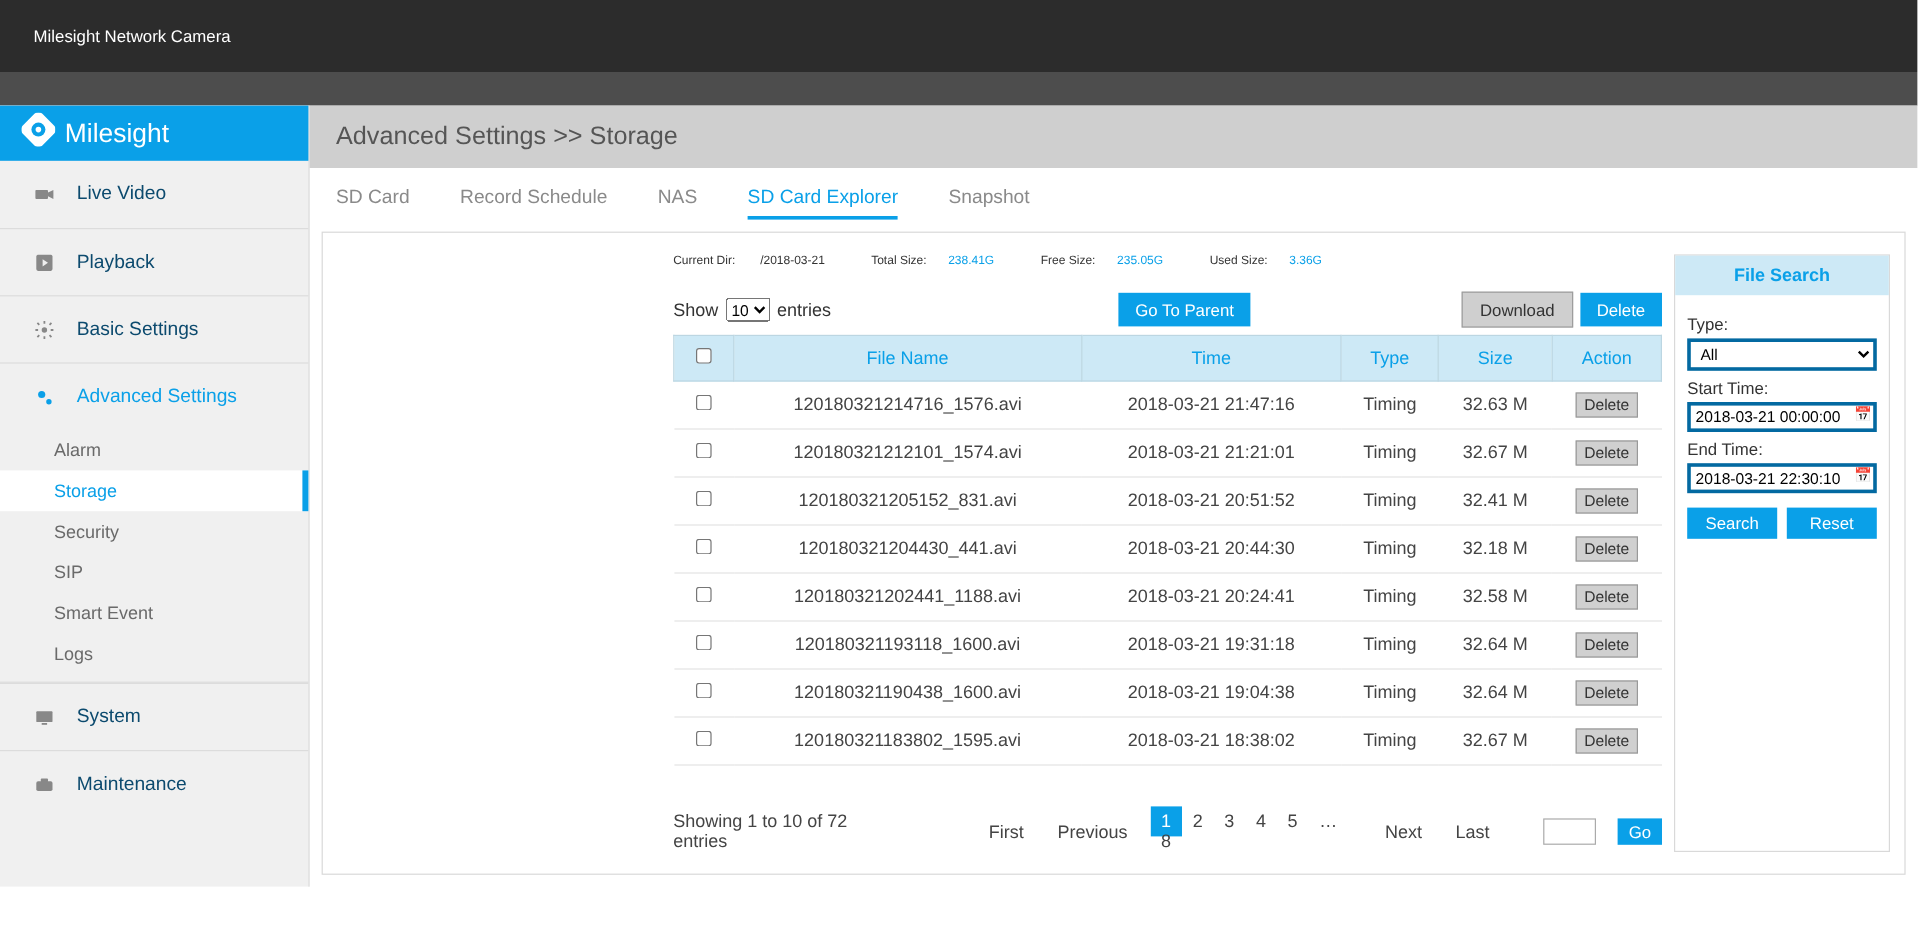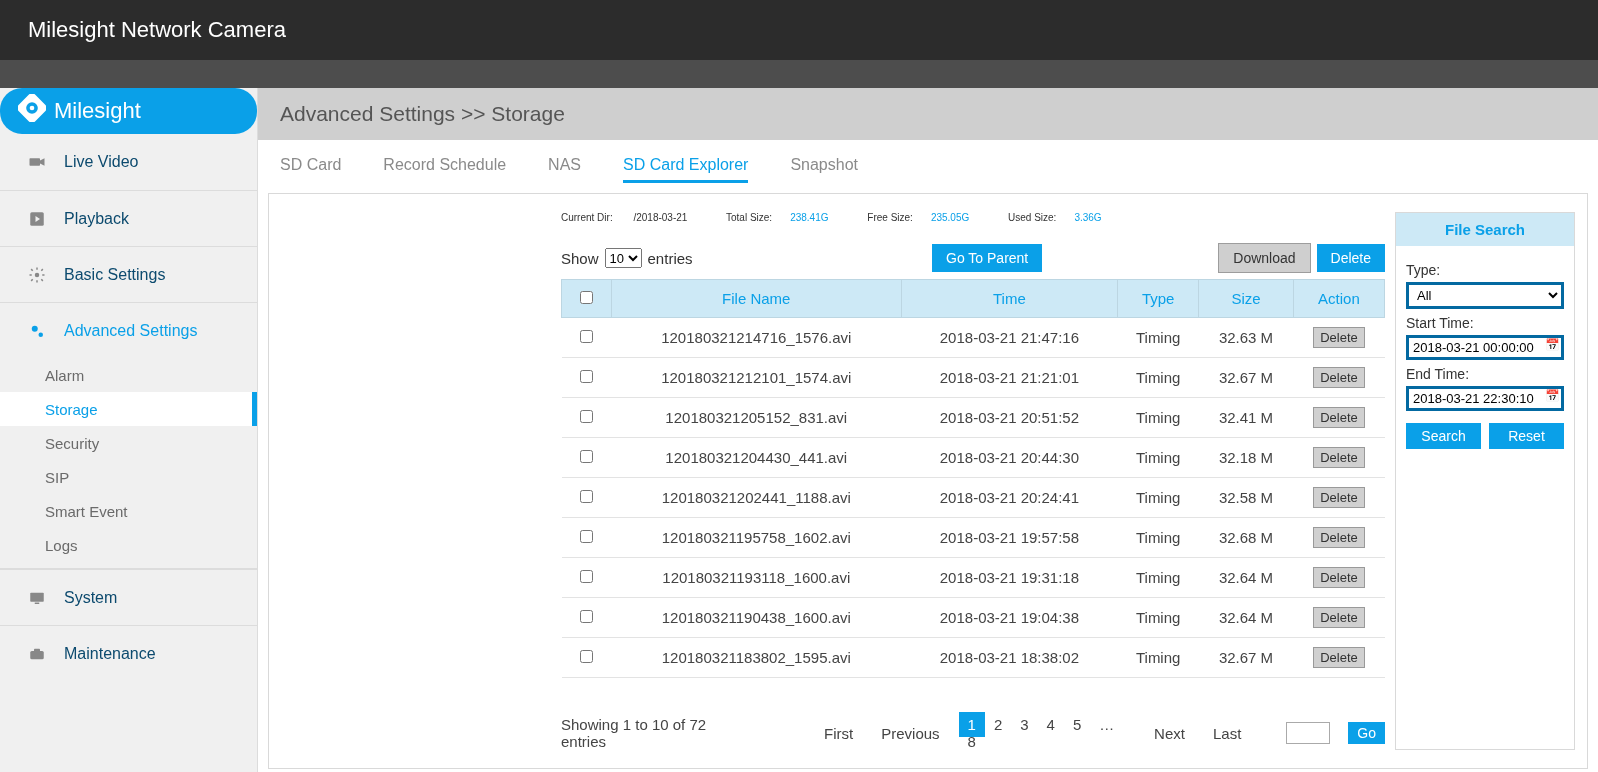--- a/index.html
+++ b/index.html
@@ -1,28 +1,28 @@
 <!DOCTYPE html>
 <html><head>
 <meta charset="utf-8">
 <style>
 * { margin:0; padding:0; box-sizing:border-box; font-family:Arial,Helvetica,sans-serif; }
 body { background:#fff; width:1598px; }
 
 
-.topbar { background:#2c2c2c; height:60px; display:flex; align-items:center; padding-left:28px; color:#fff; font-size:22px; font-weight:400; }
+.topbar { background:#2c2c2c; height:60px; display:flex; align-items:center; padding-left:28px; color:#fff; font-size:14px; font-weight:400; }
 .topbar2 { background:#4d4d4d; height:28px; }
 
 
 .main { display:flex; }
 .sidebar { width:258px; background:#f0f0f0; border-right:1px solid #dcdcdc; }
 .content { flex:1; }
 
 
-.brand { background:#0aa0e8; color:#fff; height:46px; display:flex; align-items:center; padding-left:18px; font-size:22px; font-weight:400; gap:8px;border-radius:22px; }
+.brand { background:#0aa0e8; color:#fff; height:46px; display:flex; align-items:center; padding-left:18px; font-size:22px; font-weight:400; gap:8px; }
 .brand svg { width:28px; height:28px; }
 
 
 .nav-item { display:flex; align-items:center; height:56px; padding-left:28px; gap:18px; color:#0c4a6e; font-size:16px; cursor:pointer; border-top:1px solid #dcdcdc; }
 .nav-item.first { border-top:none; }
 .nav-item.active { color:#0aa0e8; }
 .nav-item .icon { width:18px; height:18px; display:flex; align-items:center; justify-content:center; }
 .nav-sub { display:flex; align-items:center; height:34px; padding-left:45px; color:#6a6a6a; font-size:15px; cursor:pointer; position:relative; }
 .nav-sub.active { background:#fff; color:#0aa0e8; }
 .nav-sub.active::after { content:""; position:absolute; right:0; top:0; bottom:0; width:5px; background:#0aa0e8; }
@@ -252,28 +252,20 @@
                 <td>Timing</td>
                 <td>32.18 M</td>
                 <td><button class="btn-sm">Delete</button></td>
               </tr>
               <tr>
                 <td class="chk"><input type="checkbox" style=""></td>
                 <td>120180321202441_1188.avi</td>
                 <td>2018-03-21 20:24:41</td>
                 <td>Timing</td>
                 <td>32.58 M</td>
-                <td><button class="btn-sm">Delete</button></td>
-              </tr>
-              <tr>
-                <td class="chk"><input type="checkbox" style=""></td>
-                <td>120180321195758_1602.avi</td>
-                <td>2018-03-21 19:57:58</td>
-                <td>Timing</td>
-                <td>32.68 M</td>
                 <td><button class="btn-sm">Delete</button></td>
               </tr>
               <tr>
                 <td class="chk"><input type="checkbox" style=""></td>
                 <td>120180321193118_1600.avi</td>
                 <td>2018-03-21 19:31:18</td>
                 <td>Timing</td>
                 <td>32.64 M</td>
                 <td><button class="btn-sm">Delete</button></td>
               </tr>

